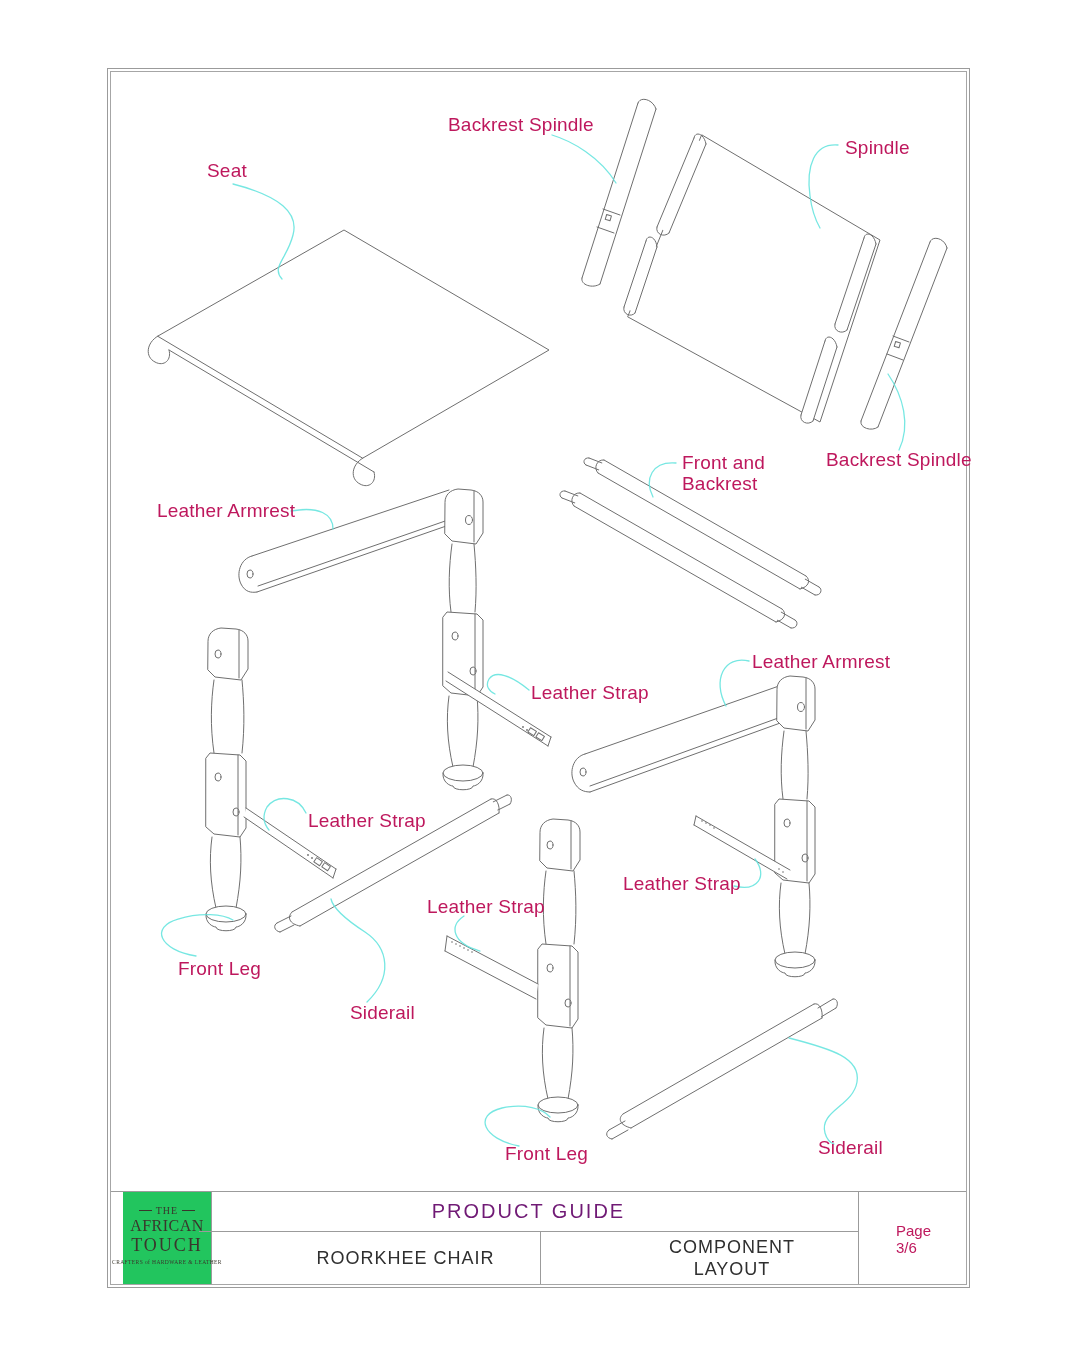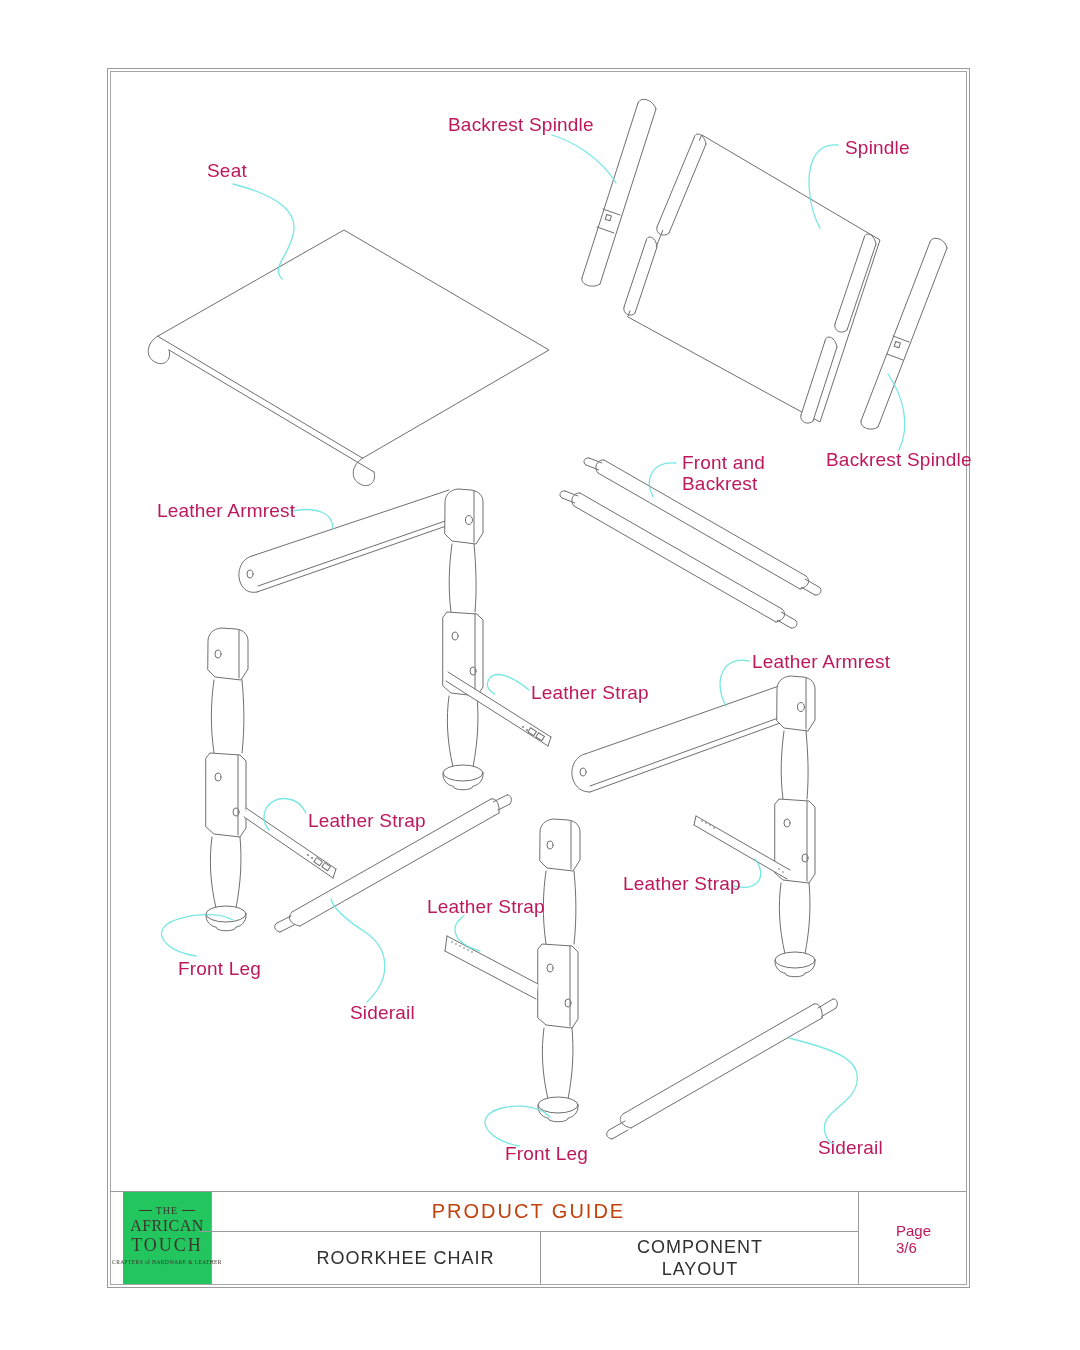--- a/index.html
+++ b/index.html
@@ -20,26 +20,26 @@
   .tb-logo{position:absolute;left:0;top:0;width:88px;height:92px;background:#22c55e;border-right:1px solid #9b9b9b;
     display:flex;flex-direction:column;align-items:center;justify-content:center;color:#3a362c;
     font-family:"Liberation Serif",serif;margin-left:12px;}
   .logo-the{display:flex;align-items:center;gap:4px;font-size:10px;letter-spacing:1px;}
   .logo-dash{width:13px;border-top:1px solid #3a362c;}
   .logo-african{font-size:16px;letter-spacing:0.5px;margin-top:1px;}
   .logo-touch{font-size:18px;letter-spacing:2px;margin-top:0px;}
   .logo-tagline{font-size:5.5px;letter-spacing:0.4px;margin-top:3px;white-space:nowrap;}
   .logo-dot{font-size:5px;margin-top:1px;}
   .tb-title-row{position:absolute;left:88px;top:0;width:659px;height:39px;border-bottom:1px solid #9b9b9b;
-    display:flex;align-items:center;justify-content:center;font-size:20px;letter-spacing:2px;color:#c2410c;}
+    display:flex;align-items:center;justify-content:center;font-size:20px;letter-spacing:2px;color:#701a75;}
   .tb-cell-model{position:absolute;left:88px;top:40px;width:341px;height:52px;
     display:flex;align-items:center;justify-content:center;font-size:18px;letter-spacing:1px;color:#2f2f2f;padding-left:36px;}
   .tb-cell-view{position:absolute;left:429px;top:40px;width:318px;height:52px;border-left:1px solid #9b9b9b;
     display:flex;flex-direction:column;align-items:center;justify-content:center;
-    font-size:18px;letter-spacing:1px;line-height:22px;color:#2f2f2f;}
+    font-size:18px;letter-spacing:1px;line-height:22px;color:#2f2f2f;padding-left:32px;}
   .tb-cell-page{position:absolute;left:747px;top:0;width:107px;height:92px;border-left:1px solid #9b9b9b;
     padding-top:30px;padding-left:37px;box-sizing:border-box;font-size:15px;line-height:17px;color:#be185d;}
 </style>
 </head>
 <body>
 
 <div class="page">
 
   <div class="frame-outer"></div>
   <div class="frame-inner"></div>

